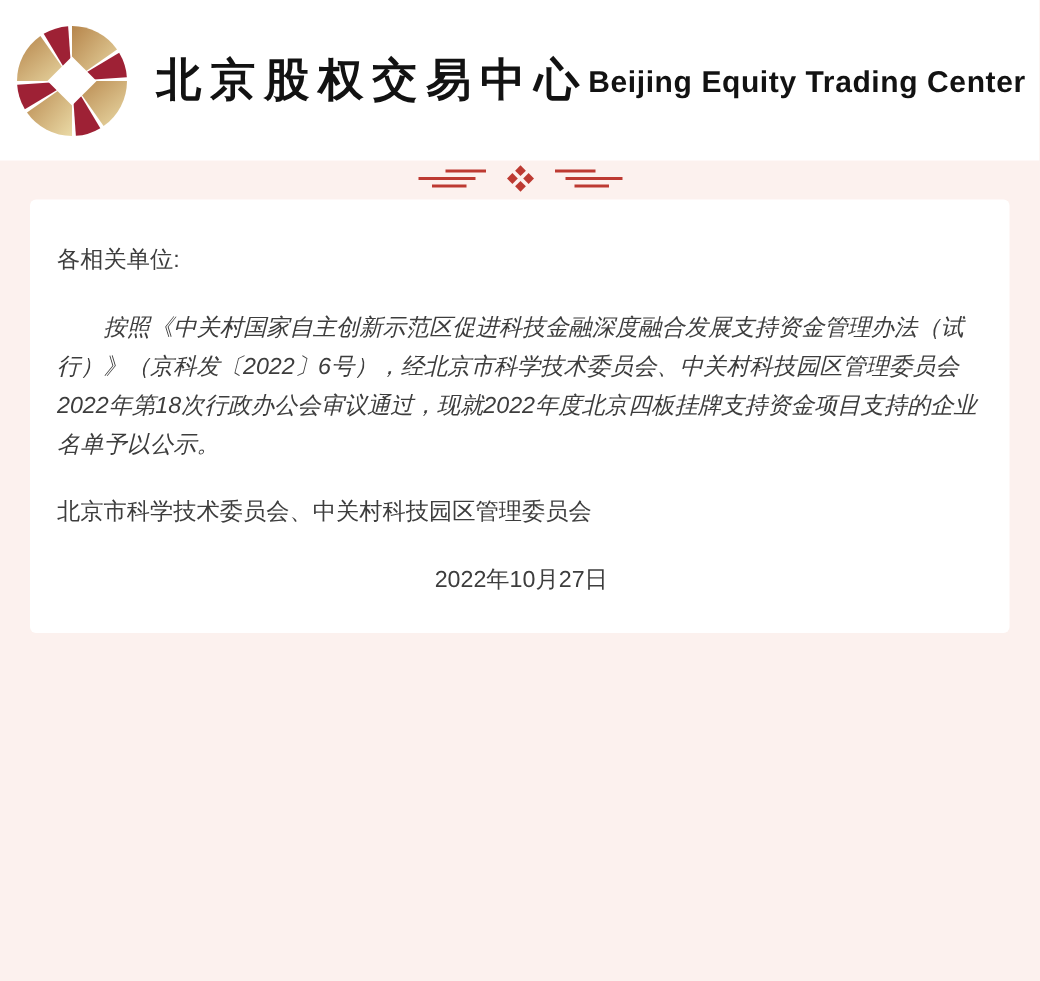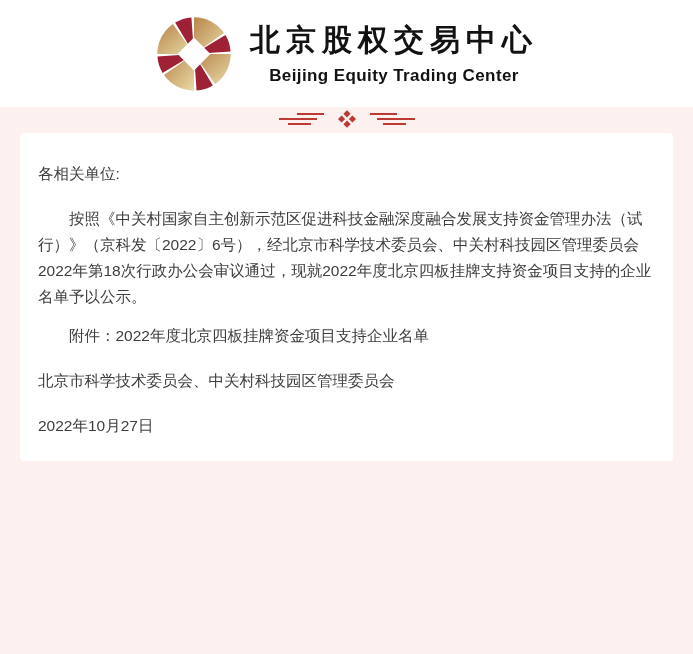--- a/index.html
+++ b/index.html
@@ -14,31 +14,31 @@
   
   .header {
     height: 107px;
     background: var(--card, #ffffff);
     display: flex;
     align-items: center;
     justify-content: center;
   }
   .logo { display: flex; align-items: center; cursor: pointer; }
   .logo-icon { width: 78px; height: 78px; margin-right: 17px; display: block; }
-  .logo-text { display: flex; flex-direction: column; }
+  .logo-text { display: flex; }
   .title-cn {
     font-size: 30px;
     font-weight: 700;
     letter-spacing: 6px;
     color: var(--title, #121212);
     line-height: 1.2;
     white-space: nowrap;
   }
   .title-en {
-    font-size: 17px;
+    font-size: 20px;
     font-weight: 700;
     letter-spacing: 0.4px;
     color: var(--title, #121212);
     margin-top: 8px;
     white-space: nowrap;
     text-align: center;
   }
 
   
   .band {
@@ -54,23 +54,23 @@
     width: 653px;
     margin: 0 auto;
     background: var(--card, #ffffff);
     border-radius: 4px;
     padding: 28px 16px 22px 18px;
     color: var(--text, #3d3d3d);
     font-size: 15.5px;
     line-height: 26px;
   }
   .salutation { margin-bottom: 19px; }
-  .para { text-indent: 2em; margin-bottom: 13px; }
+  .para { text-indent: 2em; margin-bottom: 13px; font-style: italic; }
   .signature { margin-top: 19px; }
-  .issue-date { text-align: left; margin-top: 19px; }
+  .issue-date { text-align: center; margin-top: 19px; }
 </style>
 </head>
 <body>
 
 <div class="page">
 
   <header class="header">
     <div class="logo">
       <svg class="logo-icon" viewBox="0 0 100 100" aria-hidden="true">
         <defs>
@@ -111,18 +111,17 @@
 
       <rect x="93" y="3" width="27" height="2" style="fill:var(--accent,#bd3a32)"></rect>
       <rect x="100" y="8" width="38" height="2" style="fill:var(--accent,#bd3a32)"></rect>
       <rect x="106" y="13" width="23" height="2" style="fill:var(--accent,#bd3a32)"></rect>
     </svg>
   </div>
 
   <main class="card">
     <p class="salutation">各相关单位:</p>
     <p class="para">按照《中关村国家自主创新示范区促进科技金融深度融合发展支持资金管理办法（试行）》（京科发〔2022〕6号），经北京市科学技术委员会、中关村科技园区管理委员会2022年第18次行政办公会审议通过，现就2022年度北京四板挂牌支持资金项目支持的企业名单予以公示。</p>
-    <p class="para">附件：2022年度北京四板挂牌资金项目支持企业名单</p>
     <p class="signature">北京市科学技术委员会、中关村科技园区管理委员会</p>
     <p class="issue-date">2022年10月27日</p>
   </main>
 
 </div>
 
 </body></html>

